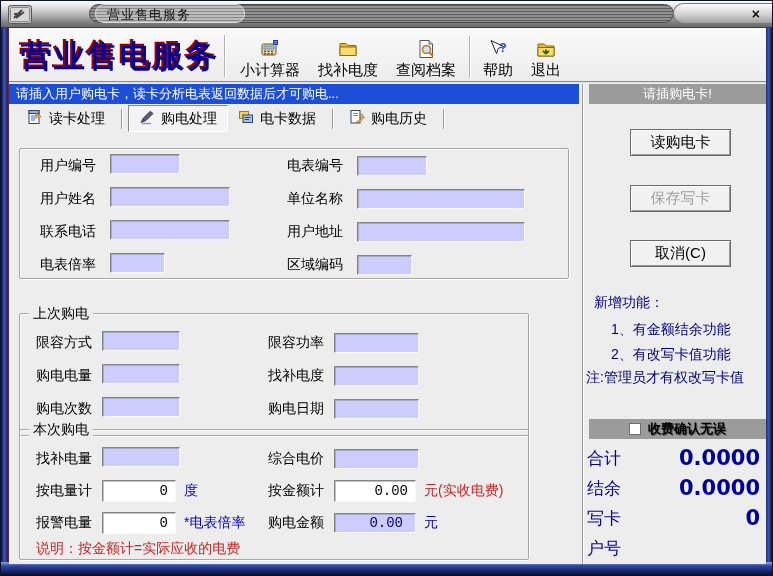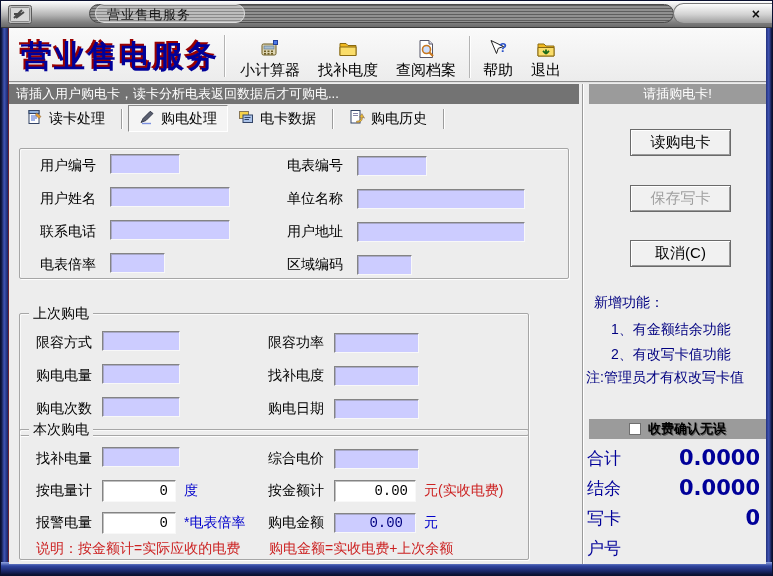--- a/index.html
+++ b/index.html
@@ -36,21 +36,21 @@
   .app-title { position:absolute; left:12px; top:8px; font-family:"Liberation Serif", serif;
     font-size:31px; font-weight:bold; letter-spacing:2px; color:#000099; text-shadow:-2px -2px 0 #990000; }
   .hsep { position:absolute; width:1px; top:7px; height:42px; background:#b4b4b4; box-shadow:1px 0 0 #fff; }
   .toolbar { position:absolute; left:222px; top:4px; display:flex; align-items:flex-end; height:48px; }
   .titem { display:flex; flex-direction:column; align-items:center; padding:0 9px; cursor:default; }
   .titem .ic { height:22px; display:flex; align-items:center; }
   .titem .tl { font-size:15px; color:#000; white-space:nowrap; margin-top:1px; }
   .tsep2 { width:1px; height:42px; background:#b4b4b4; box-shadow:1px 0 0 #fff; margin:0 4px 2px 4px; }
 
   
-  .status-left { position:absolute; left:0; top:56px; width:570px; height:20px; background:#737373;
+  .status-left { position:absolute; left:0; top:56px; width:570px; height:20px; background:#1d4ed8;
     color:#fff; font-size:13px; line-height:20px; padding-left:7px; }
   .v-div { position:absolute; left:573px; top:56px; width:1px; height:480px; background:#9a9a9a; box-shadow:1px 0 0 #fff; }
 
   
   .tabbar { position:absolute; left:0; top:77px; width:571px; height:27px; display:flex; align-items:center; padding-left:8px;text-align:right; }
   .tab { display:flex; align-items:center; gap:6px; padding:3px 10px; font-size:14px; color:#000; cursor:default; }
   .tab.active { border:1px solid; border-color:#8a8a8a #fff #fff #8a8a8a; background:#f4f4f4; }
   .tabsep { width:1px; height:20px; background:#9c9c9c; box-shadow:1px 0 0 #fff; margin:0 6px; }
 
   
@@ -316,21 +316,20 @@
           <span class="lbl lbl1">报警电量</span>
           <span class="fzone" style="display:flex;align-items:center;">
             <span class="fld white" style="width:74px;">0</span>
             <span class="sfx blue">*电表倍率</span>
           </span>
           <span class="lbl lbl2">购电金额</span>
           <span class="fld ro" style="width:82px;">0.00</span>
           <span class="sfx blue">元</span>
         </div>
         <span class="note" style="left:16px;">说明：按金额计=实际应收的电费</span>
-        <span class="note" style="left:249px;">购电金额=实收电费+上次余额</span>
       </div>
     </div>
 
     <div class="side">
       <div class="pbar" style="top:0;">请插购电卡!</div>
 
       <div class="sbtn" style="top:45px;">读购电卡</div>
       <div class="sbtn disabled" style="top:101px;">保存写卡</div>
       <div class="sbtn" style="top:156px;">取消(C)</div>
 

